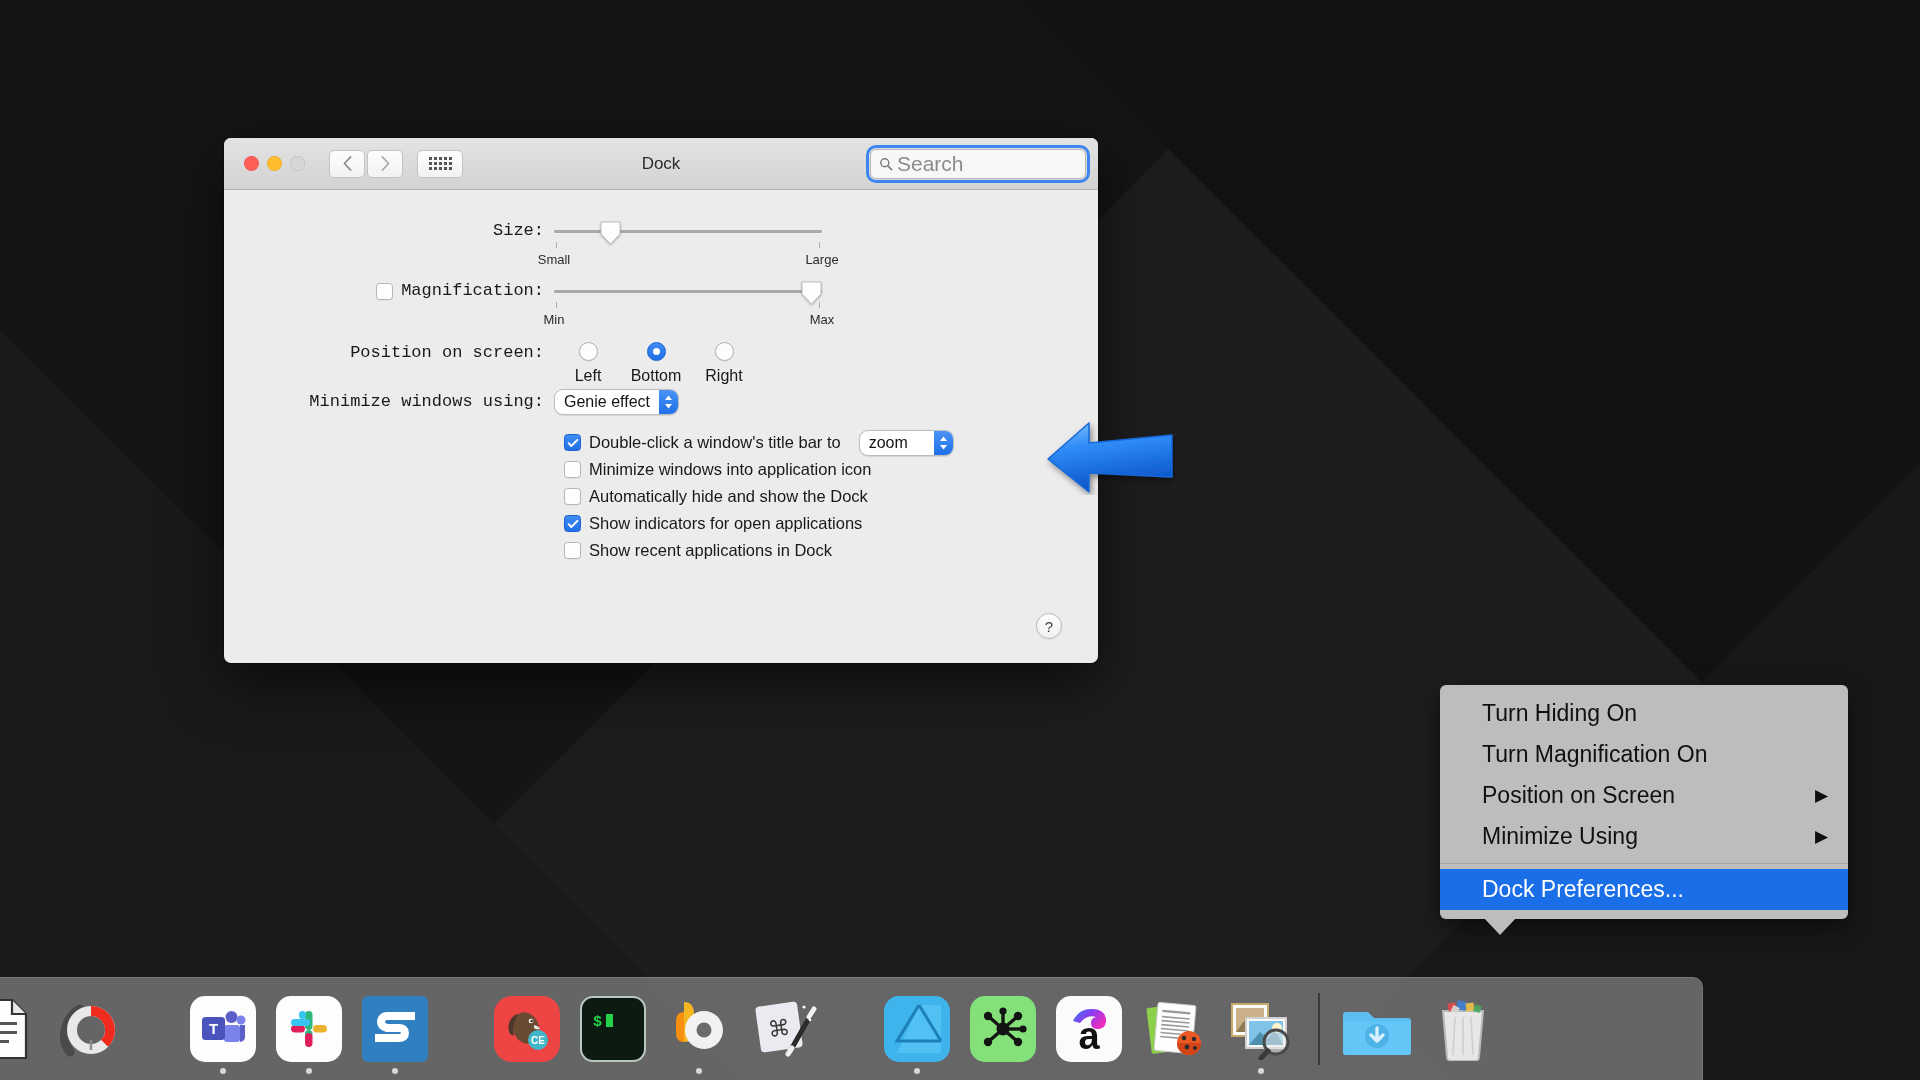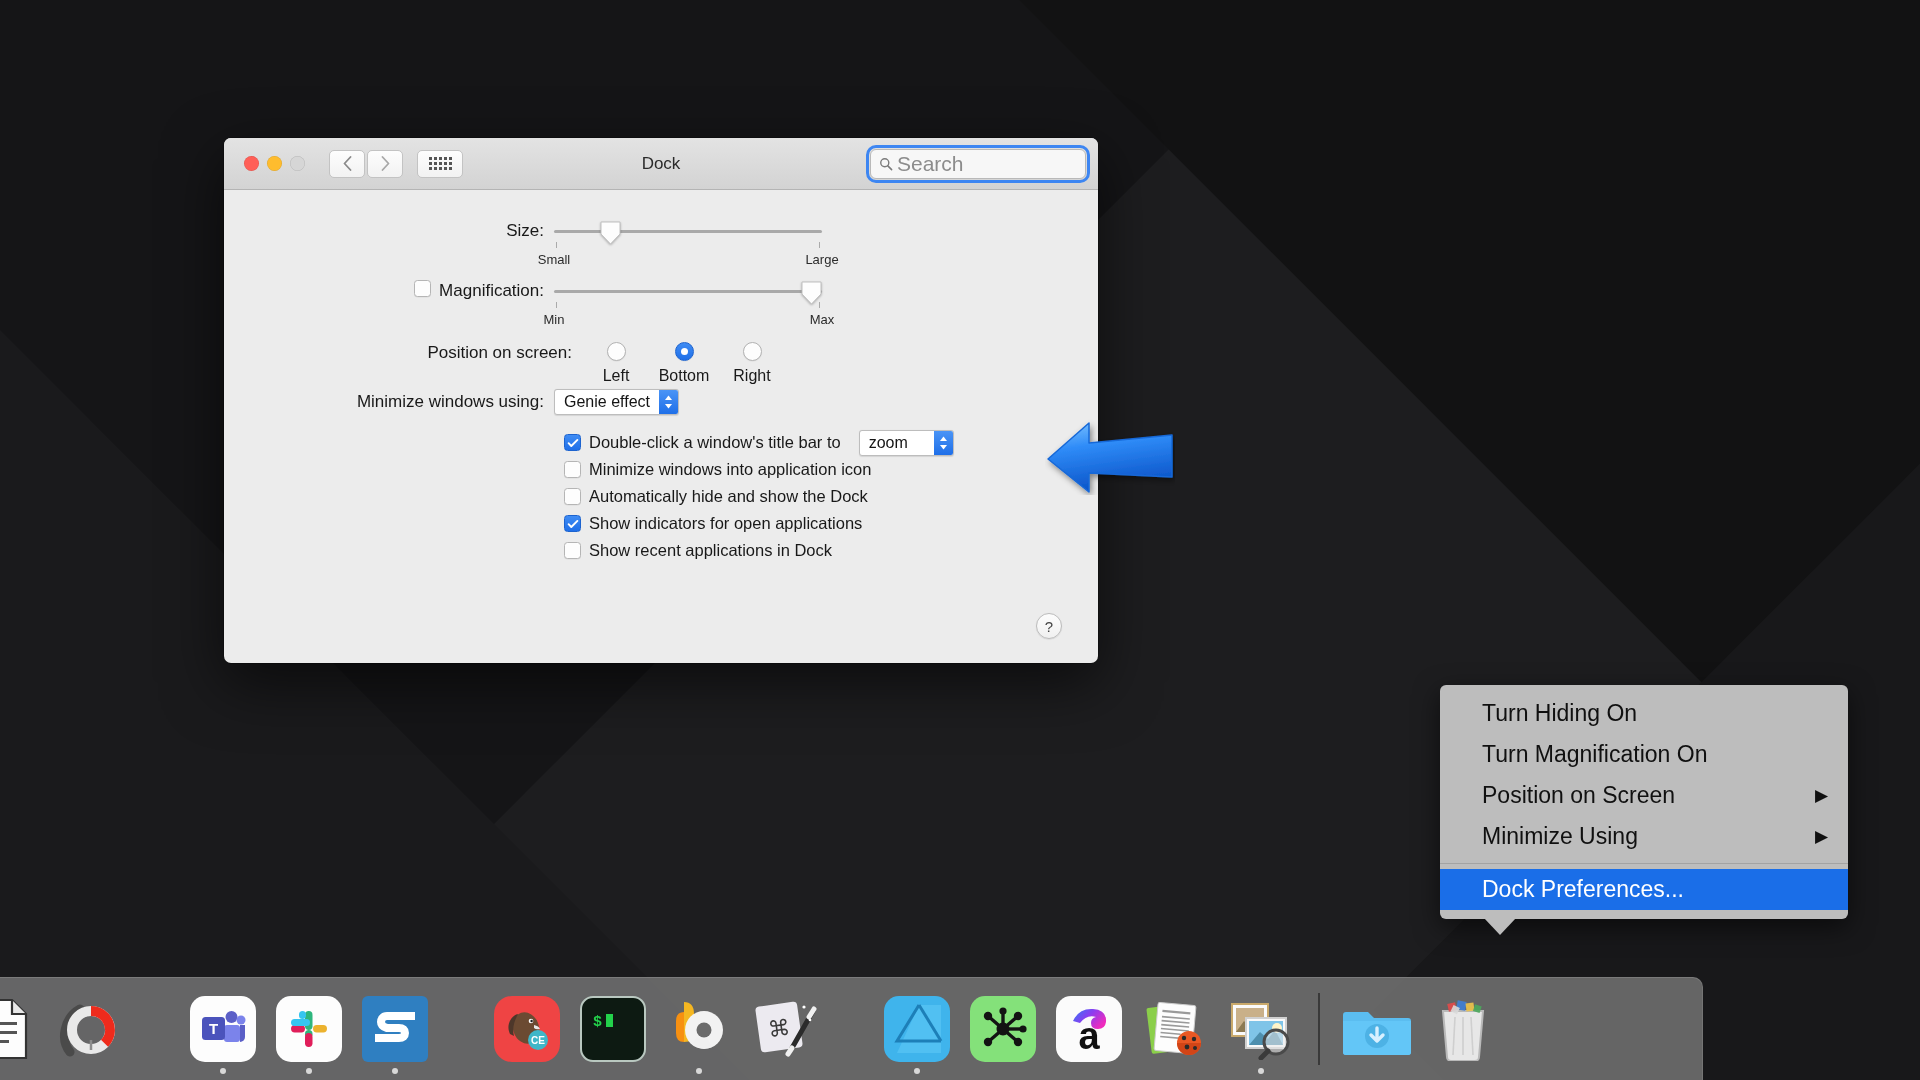--- a/index.html
+++ b/index.html
@@ -170,20 +170,21 @@
     margin-bottom: 4px;
   }
   .lbl {
     width: 330px;
     text-align: right;
     font-size: 17px;
     color: #191919;
     padding-right: 10px;
     flex: 0 0 auto;
     line-height: 22px;
+    font-family: Liberation Mono, monospace;
   }
   .ctrl { flex: 1 1 auto; }
 
   
   .slider-block { width: 268px; position: relative; }
   .slider-track {
     position: relative;
     height: 22px;
   }
   .slider-track .bar {
@@ -236,20 +237,21 @@
     box-shadow: 0 0.5px 0.5px rgba(0,0,0,0.07);
   }
   .cb-on {
     background: linear-gradient(to bottom,#3f8cf4,#1f6fe8);
     border: 1px solid #1c63cf;
   }
   .cb-on svg { width: 12px; height: 12px; }
 
   .magrow-label {
     display: flex;
+    align-items: center;
     justify-content: flex-end;
     gap: 8px;
   }
 
   
   .radio-group { display: flex; gap: 0; }
   .radio-col {
     width: 68px;
     display: flex;
     flex-direction: column;
@@ -280,21 +282,21 @@
     white-space: nowrap;
   }
 
   
   .popup {
     display: inline-flex;
     align-items: stretch;
     height: 26px;
     background: #fff;
     border: 1px solid #bdbdbd;
-    border-radius: 3px;
+    border-radius: 9px;
     overflow: hidden;
     box-shadow: 0 0.5px 1px rgba(0,0,0,0.1);
     vertical-align: middle;
   }
   .popup-text {
     padding: 0 9px;
     display: flex; align-items: center;
     font-size: 16px;
     color: #141414;
     white-space: nowrap;
@@ -562,21 +564,21 @@
               <div class="tick" style="right:2px;"></div>
             </div>
             <div class="endlabels">
               <span class="el-left">Min</span>
               <span class="el-right">Max</span>
             </div>
           </div>
         </div>
       </div>
 
-      <div class="row" style="margin-top:14px;padding-left:28px;">
+      <div class="row" style="margin-top:14px;">
         <div class="lbl">Position on screen:</div>
         <div class="ctrl">
           <div class="radio-group" id="position-radios">
               <div class="radio-col">
                 <div class="radio"></div>
                 <div class="radio-label">Left</div>
               </div>
               <div class="radio-col">
                 <div class="radio radio-on"></div>
                 <div class="radio-label">Bottom</div>

